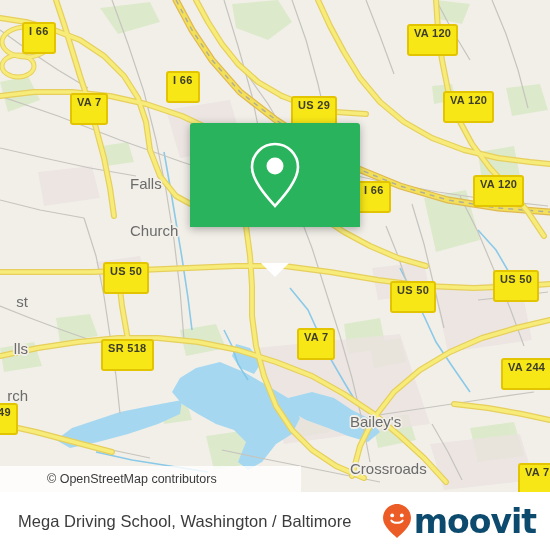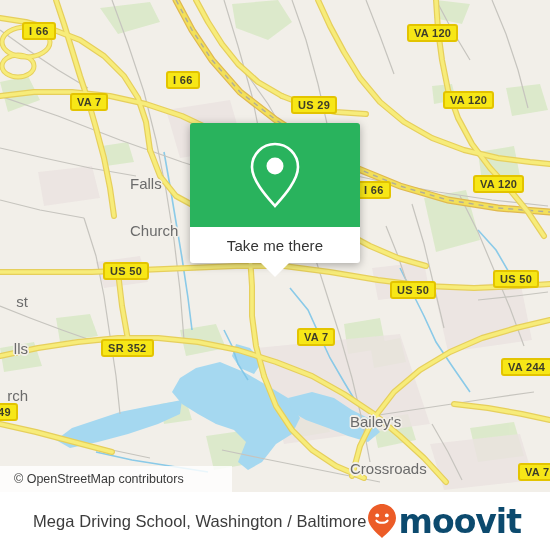--- a/index.html
+++ b/index.html
@@ -31,21 +31,21 @@
   
   .shield{
     position:absolute;
     background:#f7e717;
     border:2px solid #e3c400;
     border-radius:3px;
     color:#3d3d2a;
     font-weight:bold;
     font-size:11px;
     letter-spacing:.3px;
-    padding:1px 5px 0 5px;
+    padding:1px 5px 14px 5px;
     line-height:13px;
     white-space:nowrap;
     box-sizing:border-box;
     font-family:"Liberation Sans","DejaVu Sans",sans-serif;
   }
 
   
   .callout{
     position:absolute;left:190px;top:123px;width:170px;
     border-radius:3px;
@@ -67,34 +67,34 @@
   .callout-tail{
     position:absolute;left:50%;top:140px;transform:translateX(-50%);
     width:0;height:0;
     border-left:14px solid transparent;
     border-right:14px solid transparent;
     border-top:14px solid #ffffff;
   }
 
   
   .attribution{
-    position:absolute;left:0;top:466px;width:232px;height:26px;
+    position:absolute;left:0;top:466px;width:268px;height:26px;
     background:rgba(255,255,255,.82);
-    display:flex;align-items:center;
+    display:flex;align-items:center;padding-left:33px;
   }
   .attribution span{
     color:#3a3a3a;font-size:12.5px;padding-left:14px;
     font-family:"Liberation Sans","DejaVu Sans",sans-serif;
   }
 
   
   .footer{
     position:absolute;left:0;top:492px;width:550px;height:58px;
     background:#ffffff;display:flex;align-items:center;
-    justify-content:center;box-sizing:border-box;
+    justify-content:space-between;box-sizing:border-box;
     padding:0 14px 0 18px;overflow:hidden;
   }
   .footer-title{
     color:#3c3c3c;font-size:16.5px;letter-spacing:.05px;white-space:nowrap;
     font-family:"Liberation Sans","DejaVu Sans",sans-serif;
   }
   .brand{display:flex;align-items:center;gap:2px;}
   .brand-word{
     color:#0c4a6e;font-size:33px;font-weight:bold;letter-spacing:-1px;
     font-family:"DejaVu Sans","Liberation Sans",sans-serif;
@@ -279,35 +279,32 @@
     <div class="shield" style="left:166px;top:71px;">I 66</div>
     <div class="shield" style="left:70px;top:93px;">VA 7</div>
     <div class="shield" style="left:291px;top:73px;margin-top:23px;">US 29</div>
     <div class="shield" style="left:407px;top:24px;">VA 120</div>
     <div class="shield" style="left:443px;top:91px;">VA 120</div>
     <div class="shield" style="left:473px;top:175px;">VA 120</div>
     <div class="shield" style="left:357px;top:181px;">I 66</div>
     <div class="shield" style="left:103px;top:262px;">US 50</div>
     <div class="shield" style="left:390px;top:281px;">US 50</div>
     <div class="shield" style="left:493px;top:270px;">US 50</div>
-    <div class="shield" style="left:101px;top:339px;">SR 352</div>
+    <div class="shield" style="left:101px;top:339px;">SR 518</div>
     <div class="shield" style="left:297px;top:328px;">VA 7</div>
     <div class="shield" style="left:501px;top:358px;">VA 244</div>
     <div class="shield" style="left:-9px;top:403px;">49</div>
     <div class="shield" style="left:518px;top:463px;">VA 7</div>
 
     <div class="callout">
       <div class="callout-top">
         <svg width="58" height="70" viewBox="0 0 58 70">
           <path d="M29 4 C16.3 4 6 14.3 6 27 C6 41 22 58 29 66 C36 58 52 41 52 27 C52 14.3 41.7 4 29 4 Z" fill="none" stroke="#ffffff" stroke-width="2.6"></path>
           <circle cx="29" cy="26" r="8.5" fill="#ffffff"></circle>
         </svg>
-      </div>
-      <div class="callout-bottom">
-        <span class="callout-label">Take me there</span>
       </div>
     </div>
     <div class="callout-tail" style="left:275px;top:263px;"></div>
 
     <div class="attribution">
       <span>© OpenStreetMap contributors</span>
     </div>
   </div>
 
   <div class="footer">

